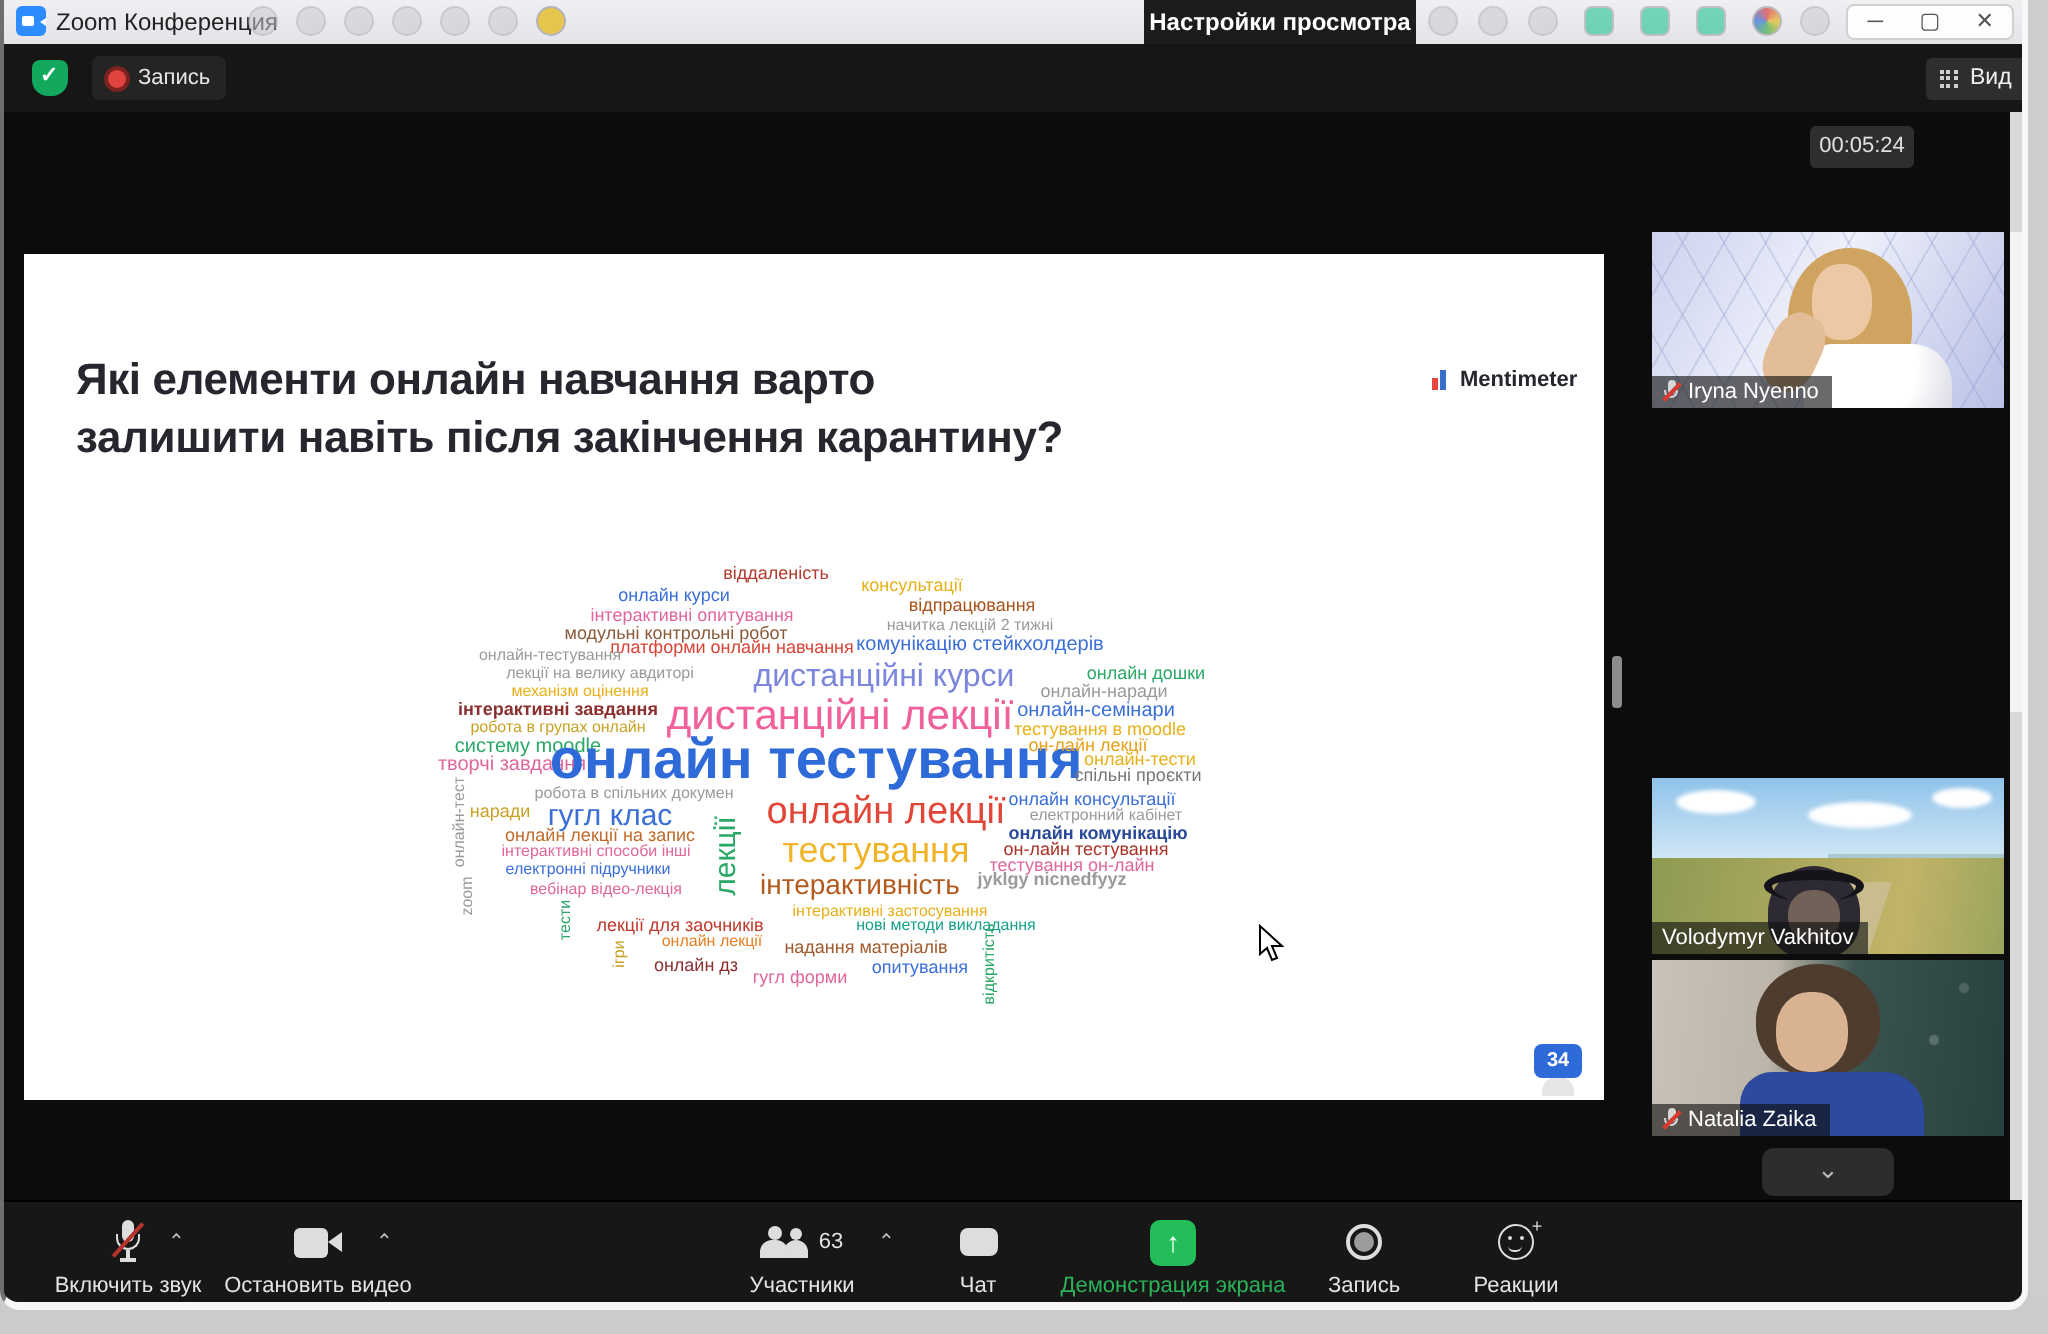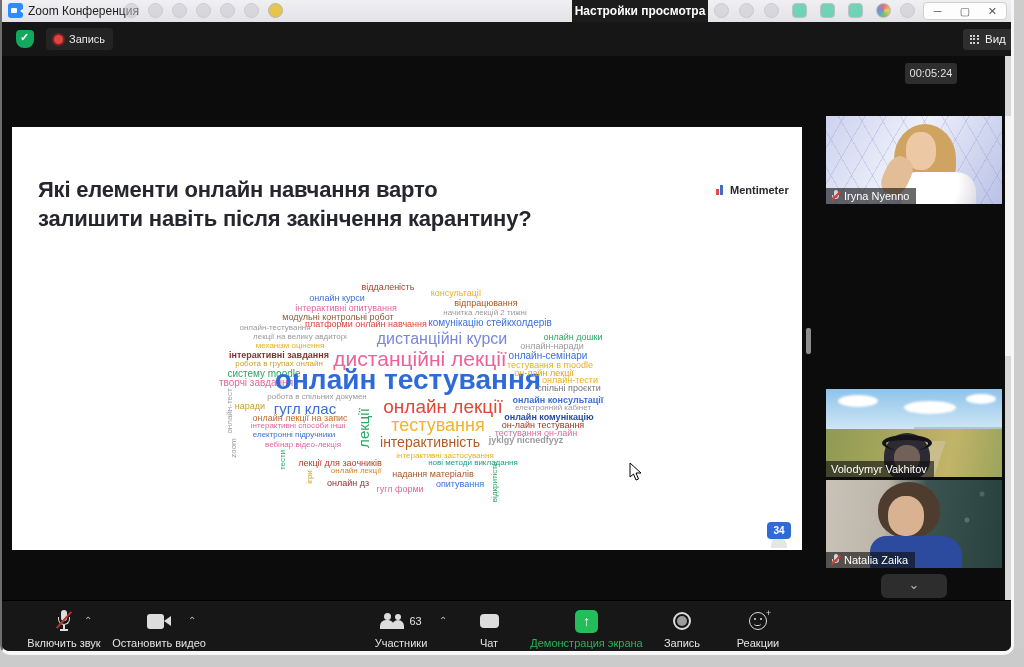--- a/index.html
+++ b/index.html
@@ -304,21 +304,21 @@
         <span class="cw" style="left: 433px; top: 329px; font-size: 8px; color: rgb(232, 176, 25); font-weight: 500;">інтерактивні застосування</span>
         <span class="cw" style="left: 461px; top: 336px; font-size: 8px; color: rgb(23, 160, 138); font-weight: 500;">нові методи викладання</span>
         <span class="cw" style="left: 483px; top: 355px; font-size: 8px; color: rgb(42, 168, 102); font-weight: 500; transform: translate(-50%, -50%) rotate(-90deg);">відкритість</span>
         <span class="cw" style="left: 538px; top: 210px; font-size: 9px; color: rgb(42, 168, 102); font-weight: 500; margin-left: 23px;">онлайн дошки</span>
         <span class="cw" style="left: 540px; top: 219px; font-size: 9px; color: rgb(154, 154, 154); font-weight: 500;">онлайн-наради</span>
         <span class="cw" style="left: 536px; top: 229px; font-size: 10px; color: rgb(58, 111, 216); font-weight: 500;">онлайн-семінари</span>
         <span class="cw" style="left: 538px; top: 238px; font-size: 9px; color: rgb(232, 176, 25); font-weight: 500;">тестування в moodle</span>
         <span class="cw" style="left: 532px; top: 246px; font-size: 9px; color: rgb(232, 160, 25); font-weight: 500;">он-лайн лекції</span>
         <span class="cw" style="left: 558px; top: 253px; font-size: 9px; color: rgb(232, 176, 25); font-weight: 500;">онлайн-тести</span>
         <span class="cw" style="left: 557px; top: 261px; font-size: 9px; color: rgb(119, 119, 119); font-weight: 500;">спільні проєкти</span>
-        <span class="cw" style="left: 546px; top: 273px; font-size: 9px; color: rgb(58, 111, 216); font-weight: 700;">онлайн консультації</span>
+        <span class="cw" style="left: 534px; top: 273px; font-size: 9px; color: rgb(58, 111, 216); font-weight: 400;">онлайн консультації</span>
         <span class="cw" style="left: 541px; top: 281px; font-size: 8px; color: rgb(154, 154, 154); font-weight: 500;">електронний кабінет</span>
         <span class="cw" style="left: 537px; top: 290px; font-size: 9px; color: rgb(43, 74, 154); font-weight: 700;">онлайн комунікацію</span>
         <span class="cw" style="left: 531px; top: 298px; font-size: 9px; color: rgb(169, 50, 38); font-weight: 500;">он-лайн тестування</span>
         <span class="cw" style="left: 524px; top: 306px; font-size: 9px; color: rgb(224, 103, 156); font-weight: 500;">тестування он-лайн</span>
         <span class="cw" style="left: 514px; top: 313px; font-size: 9px; color: rgb(154, 154, 154); font-weight: 700;">jyklgy nicnedfyyz</span>
       </div>
     <div class="votes-badge">34</div>
     <div class="votes-person">
       <span class="ph"></span>
         <span class="pb"></span>

